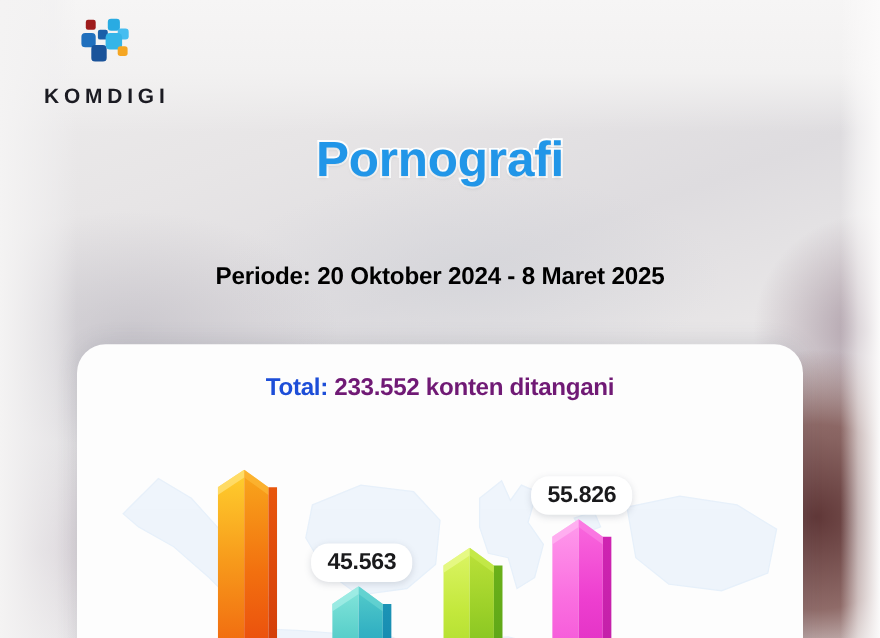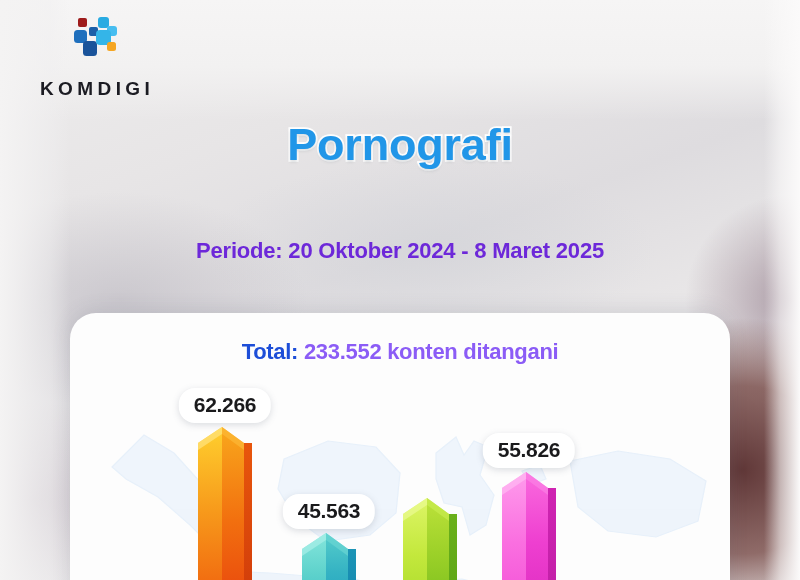--- a/index.html
+++ b/index.html
@@ -51,39 +51,39 @@
     font-size:45px; line-height:53px; font-weight:800;
     color:#2196e8;
     letter-spacing:-0.2px;
     -webkit-text-stroke:3.5px #ffffff;
     paint-order:stroke fill;
     text-shadow:0 2px 3px rgba(120,130,140,.25);
   }
   .subtitle{
     position:absolute; left:0; top:238px; width:800px;
     text-align:center;
-    font-size:22px; font-weight:700; color:#6d28d9;
+    font-size:22px; font-weight:700; color:#000000;
     letter-spacing:-0.2px;
   }
 
   
   .card{
     position:absolute; left:70px; top:313px; width:660px; height:300px;
     background:#fdfdfd;
     border-radius:26px 26px 0 0;
     box-shadow:0 -3px 18px rgba(90,95,110,.16);
     overflow:hidden;
   }
   .total-line{
     position:absolute; left:0; top:26px; width:660px;
     text-align:center; font-size:22px; font-weight:800;
     letter-spacing:-0.3px; white-space:nowrap;
   }
   .total-label{ color:#1d4ed8; }
-  .total-value{ color:#8b5cf6; }
+  .total-value{ color:#701a75; }
 
   
   .map-layer{
     position:absolute; left:0; top:62px; width:660px; height:238px;
     opacity:.55;
   }
 
   
   .chart{ position:absolute; left:0; top:62px; width:660px; height:238px; }
   .bar-group{ position:absolute; bottom:0; }
@@ -154,21 +154,20 @@
         <path d="M446 136 L462 132 L468 146 L450 150 Z"></path>
 
         <path d="M500 86 L548 76 L600 84 L636 106 L628 146 L586 162 L538 156 L508 132 Z"></path>
       </g>
     </svg>
   </div>
 
   <div class="chart">
 
     <div class="bar-group" style="left:128px; width:54px; height:186px;">
-      <div class="pill" style="top:-39px;">62.266</div>
       <div class="prism" style="height:186px;">
         <svg width="54" height="186" viewBox="0 0 54 186" preserveAspectRatio="none">
           <defs>
             <linearGradient id="g1l" x1="0" y1="0" x2="0" y2="1">
               <stop offset="0" stop-color="#ffd02e"></stop>
                 <stop offset="0.45" stop-color="#f79a1b"></stop>
               <stop offset="1" stop-color="#ef5a0c"></stop>
             </linearGradient>
             <linearGradient id="g1r" x1="0" y1="0" x2="0" y2="1">
               <stop offset="0" stop-color="#f9a81c"></stop>

